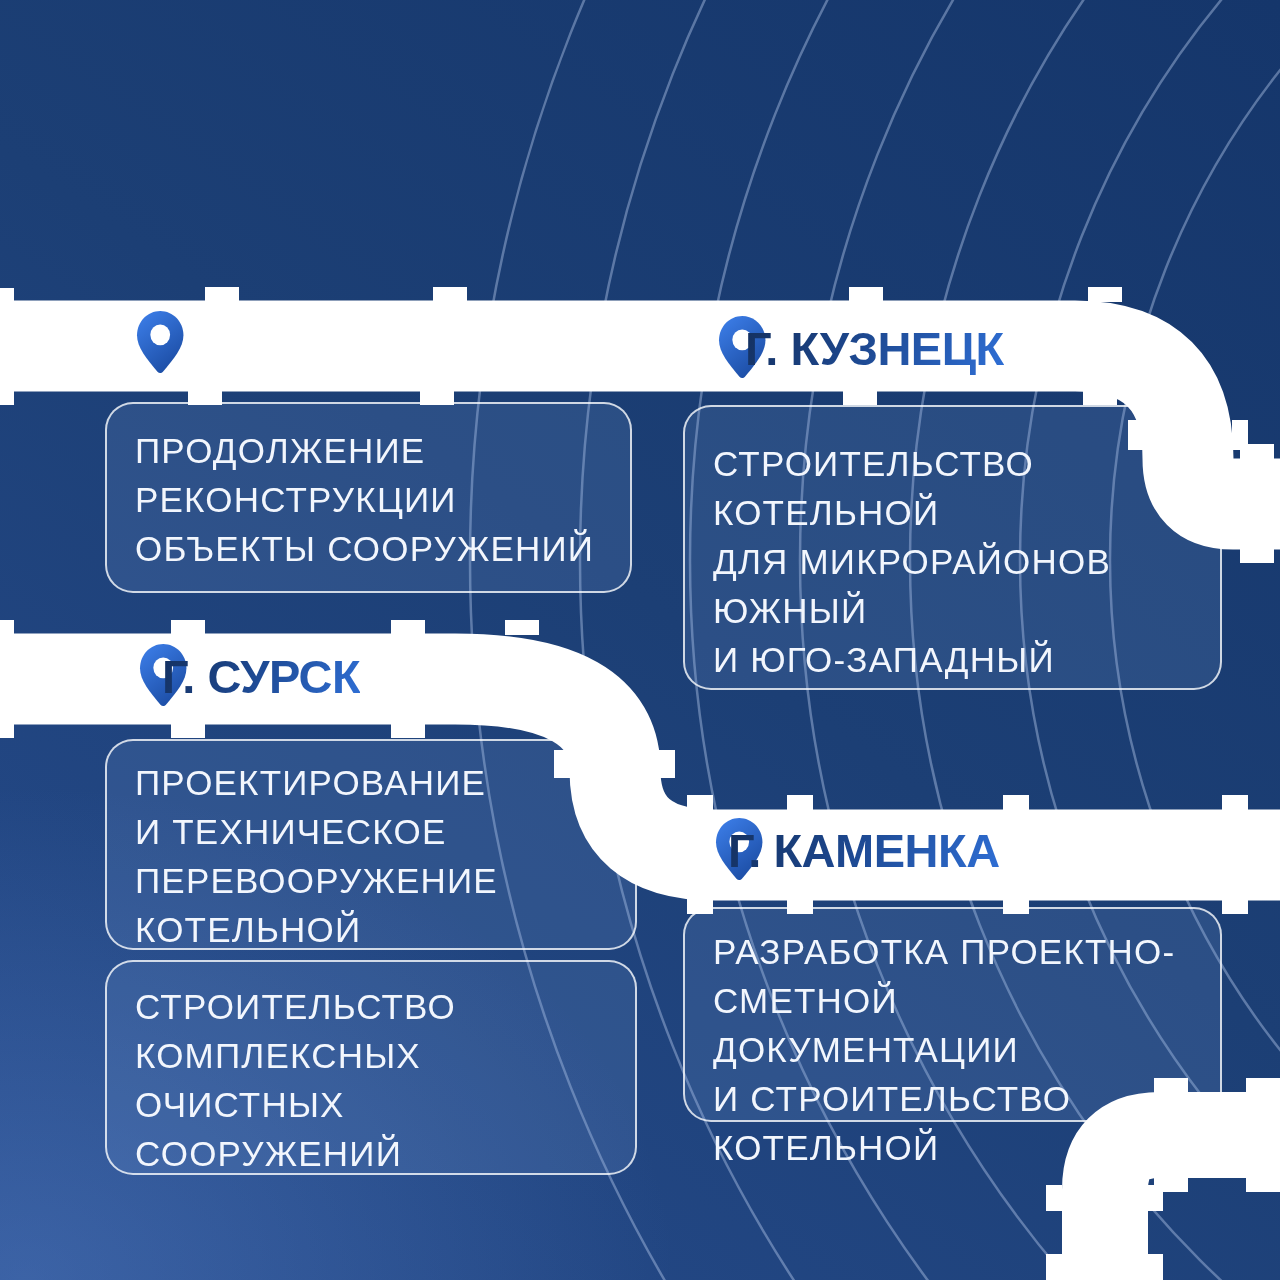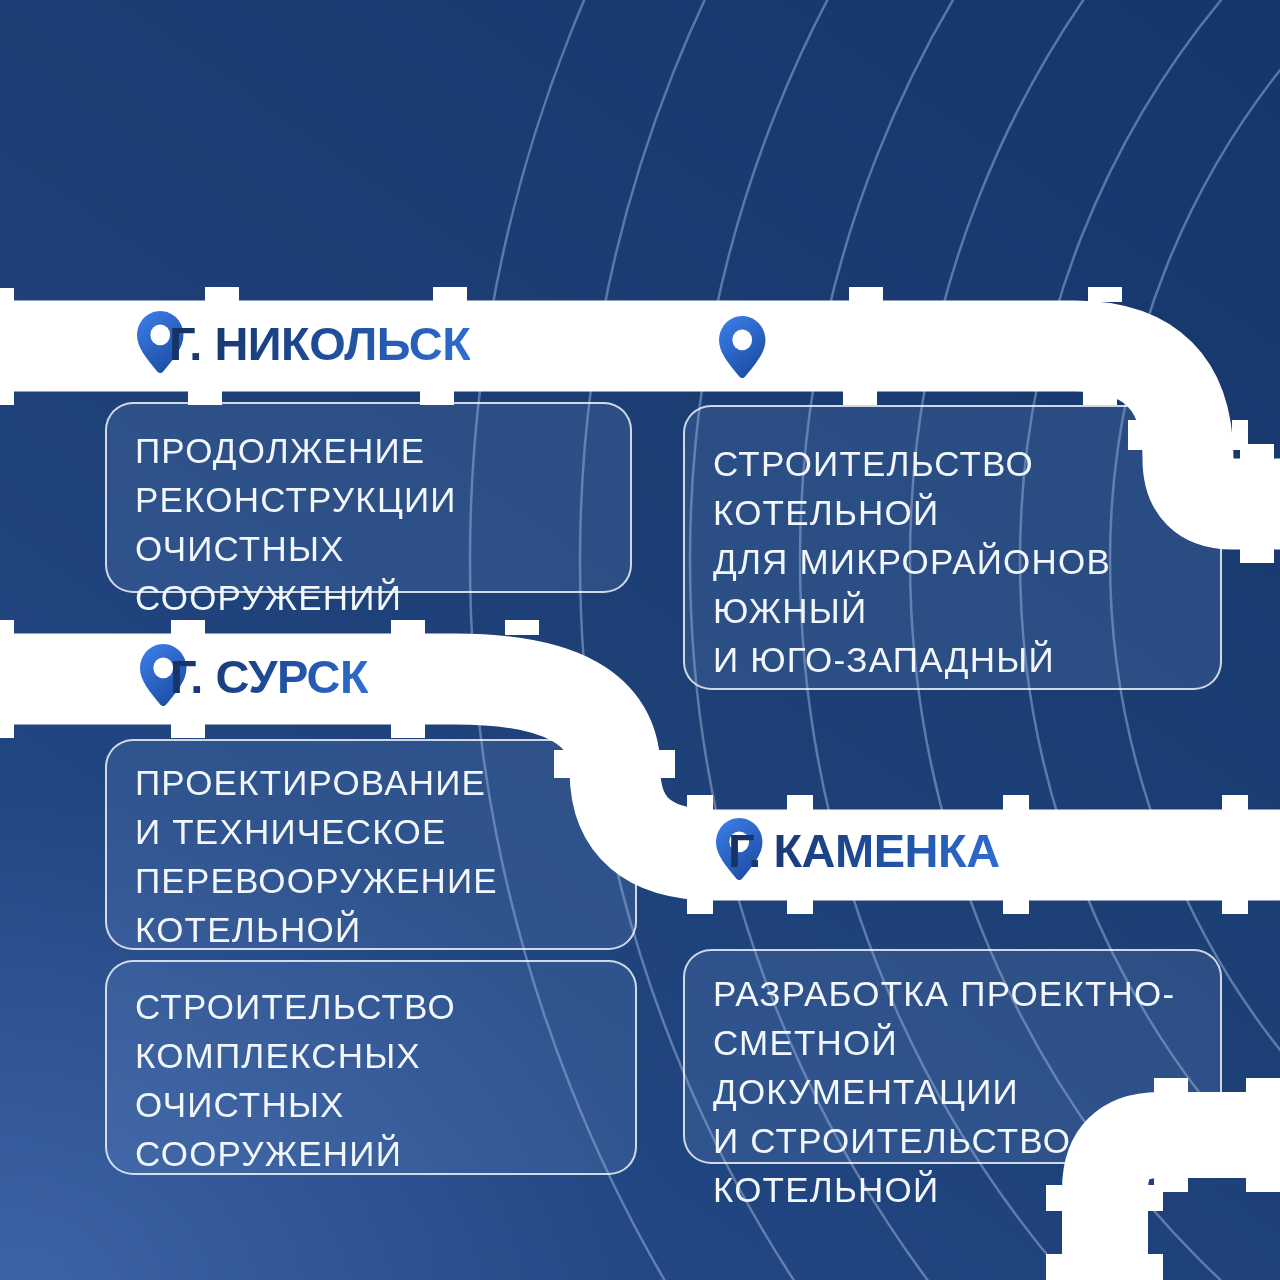--- a/index.html
+++ b/index.html
@@ -34,39 +34,39 @@
     background:rgba(130,167,226,0.16);
   }
   .card-text{
     color:#f2f6fd;font-size:35px;line-height:49px;letter-spacing:1.2px;
     white-space:pre-line;font-weight:normal;
   }
   .card-nikolsk      {left:105px;top:402px;width:527px;height:191px;padding:22px 28px;}
   .card-kuznetsk     {left:683px;top:405px;width:539px;height:285px;padding:32px 28px;}
   .card-sursk-top    {left:105px;top:739px;width:532px;height:211px;padding:17px 28px;}
   .card-sursk-bottom {left:105px;top:960px;width:532px;height:215px;padding:20px 28px;}
-  .card-kamenka      {left:683px;top:949px;width:539px;height:215px;padding:18px 28px;}
+  .card-kamenka      {left:683px;top:907px;width:539px;height:215px;padding:18px 28px;}
 
   
   .city-label{
     position:absolute;display:flex;align-items:center;height:64px;
   }
   .city-name{
     font-weight:bold;font-size:47px;letter-spacing:-0.5px;white-space:nowrap;
     background:linear-gradient(115deg,#14305f 0%,#1d4890 45%,#2f6fd6 100%);
     -webkit-background-clip:text;background-clip:text;
     color:#1d4890;-webkit-text-fill-color:transparent;
   }
   .label-nikolsk {left:137px;top:311px;}
   .label-kuznetsk{left:719px;top:316px;}
   .label-sursk   {left:140px;top:644px;}
   .label-kamenka {left:716px;top:818px;}
   .label-nikolsk .city-name{margin-left:32px;}
   .label-kuznetsk .city-name{margin-left:26px;}
-  .label-sursk .city-name{margin-left:30px;}
+  .label-sursk .city-name{margin-left:22px;}
   .label-kamenka .city-name{margin-left:12px;}
 </style>
 </head>
 <body>
 
 <div class="canvas">
 
   <svg id="bg-arcs" class="layer" viewBox="0 0 1280 1280">
     <g fill="none" stroke="rgba(186,206,238,0.42)" stroke-width="2.5">
       <circle cx="1900" cy="560" r="790"></circle>
@@ -76,21 +76,21 @@
       <circle cx="1900" cy="560" r="1210"></circle>
       <circle cx="1900" cy="560" r="1320"></circle>
       <circle cx="1900" cy="560" r="1430"></circle>
     </g>
   </svg>
 
   <div class="card-layer layer">
     <div class="card card-nikolsk">
       <div class="card-text">ПРОДОЛЖЕНИЕ
 РЕКОНСТРУКЦИИ
-ОЧИСТНЫХ СООРУЖЕНИЙ</div>
+ОБЪЕКТЫ СООРУЖЕНИЙ</div>
     </div>
     <div class="card card-kuznetsk">
       <div class="card-text">СТРОИТЕЛЬСТВО
 КОТЕЛЬНОЙ
 ДЛЯ МИКРОРАЙОНОВ
 ЮЖНЫЙ
 И ЮГО-ЗАПАДНЫЙ</div>
     </div>
     <div class="card card-sursk-top">
       <div class="card-text">ПРОЕКТИРОВАНИЕ
@@ -181,22 +181,22 @@
       <use href="#pin-shape" transform="translate(719,316) scale(0.86,0.9)"></use>
       <use href="#pin-shape" transform="translate(140,644) scale(0.86,0.9)"></use>
       <use href="#pin-shape" transform="translate(716,818) scale(0.86,0.9)"></use>
     </g>
   </svg>
 
   <div class="text-layer layer">
     <h1 class="title" style="margin:0;">
     </h1>
 
-    <div class="city-label label-nikolsk">
-      <span class="city-name">Г. НИКОЛЬСК</span>
+    <div class="city-label label-kuznetsk">
+      <span class="city-name">Г. КУЗНЕЦК</span>
     </div>
     <div class="city-label label-sursk">
       <span class="city-name">Г. СУРСК</span>
     </div>
     <div class="city-label label-kamenka">
       <span class="city-name">Г. КАМЕНКА</span>
     </div>
   </div>
 
 </div>

